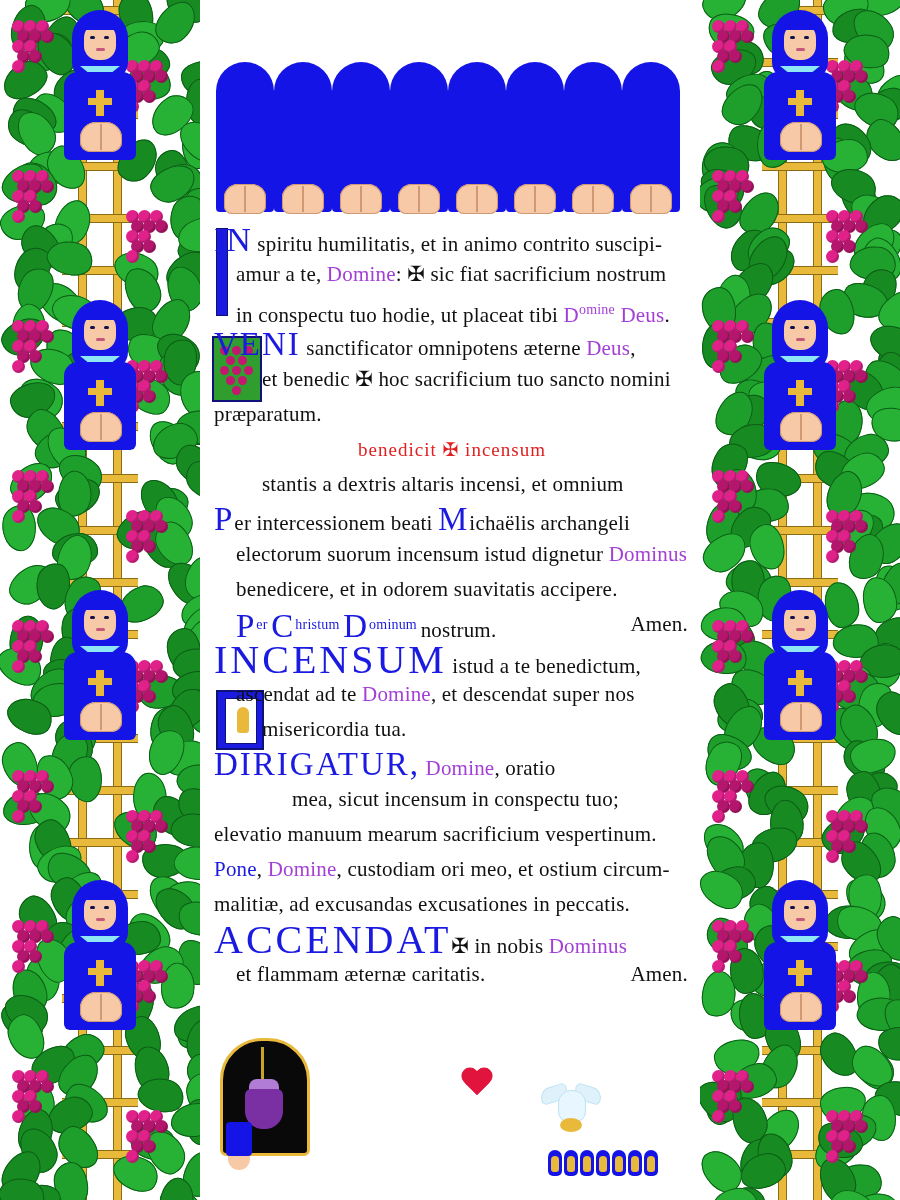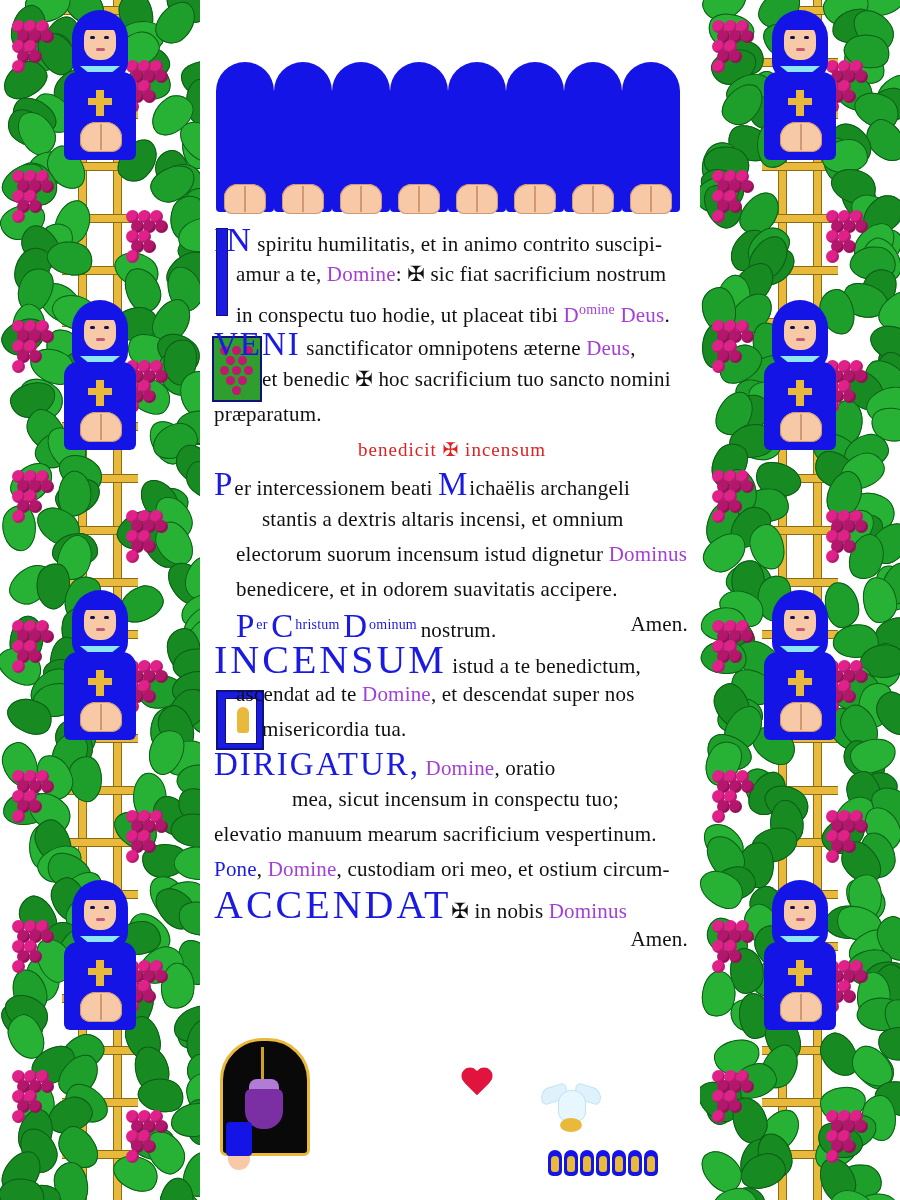--- a/index.html
+++ b/index.html
@@ -1167,34 +1167,35 @@
     </div>
 
     <div class="text" id="text-body">
         <div class="line ind0"><span class="cap-IN">IN</span><span> spiritu humilitatis, et in animo contrito suscipi-</span></div>
         <div class="line ind1"><span>amur a te, </span><span class="purple">Domine</span><span>: ✠ sic fiat sacrificium nostrum</span></div>
         <div class="line ind1"><span>in conspectu tuo hodie, ut placeat tibi </span><span class="purple">D</span><span class="purple small">omine</span><span> </span><span class="purple">D</span><span class="purple">eus</span><span>.</span></div>
         <div class="line ind0"><span class="cap-big">VENI</span><span> sanctificator omnipotens æterne </span><span class="purple">Deus</span><span>,</span></div>
         <div class="line ind2"><span>et benedic ✠ hoc sacrificium tuo sancto nomini</span></div>
         <div class="line ind0"><span>præparatum.</span></div>
         <div class="line ind0" style="text-align: center;"><span class="rubric">benedicit ✠ incensum</span></div>
+        <div class="line ind2"><span>stantis a dextris altaris incensi, et omnium</span></div>
         <div class="line ind0"><span class="cap-big">P</span><span>er intercessionem beati </span><span class="cap-big">M</span><span>ichaëlis archangeli</span></div>
-        <div class="line ind2"><span>stantis a dextris altaris incensi, et omnium</span></div>
         <div class="line ind1"><span>electorum suorum incensum istud dignetur </span><span class="purple">Dominus</span></div>
         <div class="line ind1"><span>benedicere, et in odorem suavitatis accipere.</span></div>
         <div class="line ind1"><span class="cap-big">P</span><span class="blue small">er </span><span class="cap-big">C</span><span class="blue small">hristum </span><span class="cap-big">D</span><span class="blue small">ominum </span><span>nostrum.</span><span class="amen-right">Amen.</span></div>
         <div class="line ind0"><span class="cap-huge">INCENSUM</span><span> istud a te benedictum,</span></div>
         <div class="line ind1"><span>ascendat ad te </span><span class="purple">Domine</span><span>, et descendat super nos</span></div>
         <div class="line ind2"><span>misericordia tua.</span></div>
         <div class="line ind0"><span class="cap-big">DIRIGATUR,</span><span>   </span><span class="purple">Domine</span><span>, oratio</span></div>
         <div class="line ind3"><span>mea, sicut incensum in conspectu tuo;</span></div>
         <div class="line ind0"><span>elevatio manuum mearum sacrificium vespertinum.</span></div>
         <div class="line ind0"><span class="blue">Pone</span><span>, </span><span class="purple">Domine</span><span>, custodiam ori meo, et ostium circum-</span></div>
+        <div class="line ind0"><span>malitiæ, ad excusandas excusationes in peccatis.</span></div>
         <div class="line ind0"><span class="cap-huge">ACCENDAT</span><span>✠ in nobis </span><span class="purple">Dominus</span></div>
-        <div class="line ind1"><span class="amen-right">Amen.</span></div>
+        <div class="line ind1"><span>et flammam æternæ caritatis.</span><span class="amen-right">Amen.</span></div>
       </div>
 
   </div>
 
   <div class="flames" id="flames">
       <div class="flame" style="left: 0px;">
         <div class="fi"></div>
       </div>
       <div class="flame" style="left: 16px;">
         <div class="fi"></div>

